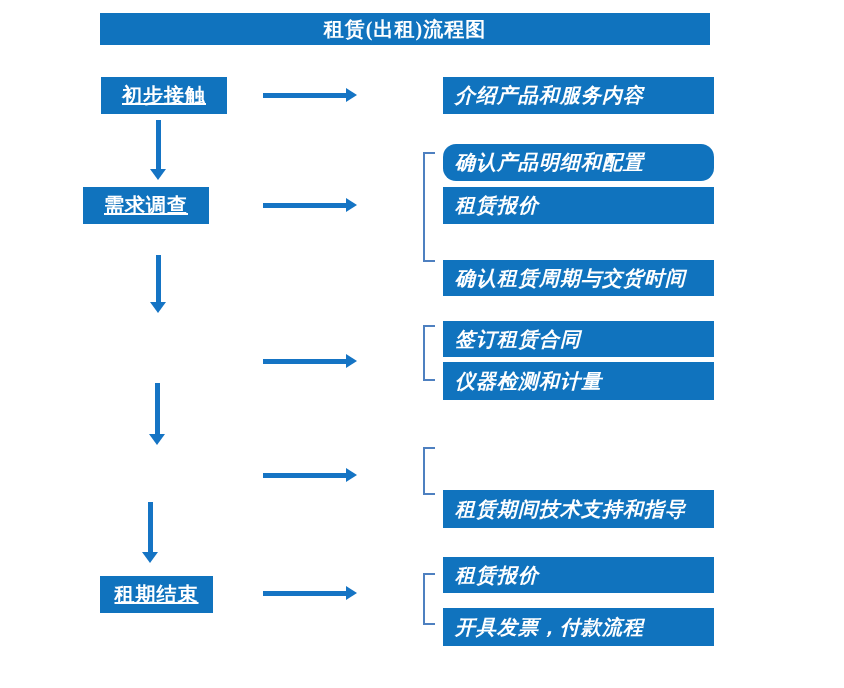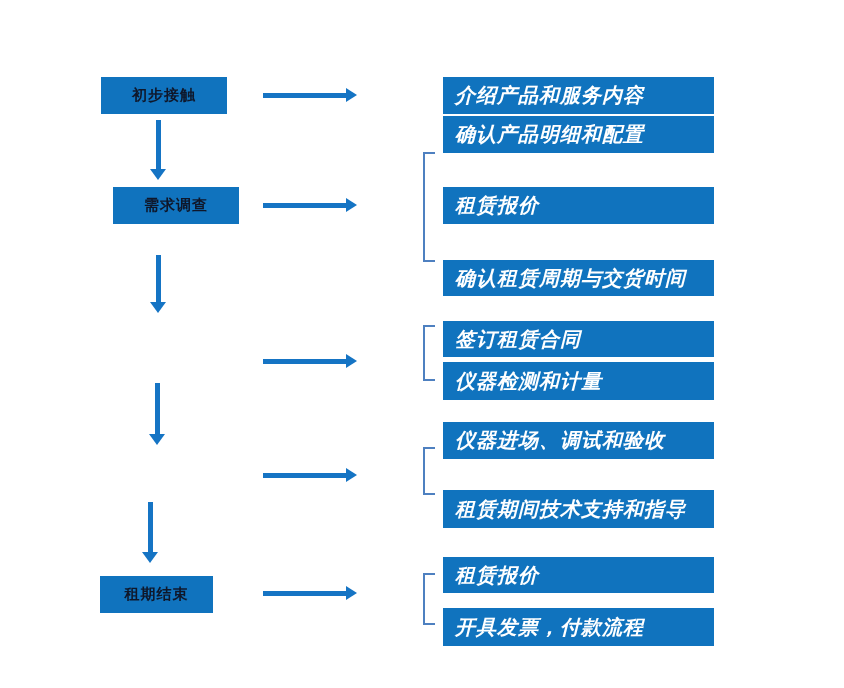--- a/index.html
+++ b/index.html
@@ -24,28 +24,29 @@
     font-weight: bold;
     font-size: 20px;
     letter-spacing: 1px;
     display: flex;
     align-items: center;
     justify-content: center;
   }
   .stage-box {
     position: absolute;
     background: #1073be;
-    color: #0f172a;
+    color: #ffffff;
     font-weight: bold;
-    font-size: 15px;
+    font-size: 20px;
     letter-spacing: 1px;
     display: flex;
     align-items: center;
     justify-content: center;
     white-space: nowrap;
+    text-decoration: underline;
   }
   .detail-box {
     position: absolute;
     left: 443px;
     width: 271px;
     background: #1073be;
     color: #ffffff;
     font-weight: bold;
     font-size: 20px;
     letter-spacing: 1px;
@@ -105,32 +106,34 @@
     border-top: 2px solid #4e80c0;
     border-bottom: 2px solid #4e80c0;
     box-sizing: border-box;
   }
 </style>
 </head>
 <body>
 
 <div class="canvas">
 
+  <div class="title-bar">
+    <span>租赁(出租)流程图</span>
+  </div>
 
   <div class="stage-box" style="left:101px; top:77px; width:126px; height:37px;">初步接触</div>
-  <div class="stage-box" style="left:113px; top:187px; width:126px; height:37px;">需求调查</div>
+  <div class="stage-box" style="left:83px; top:187px; width:126px; height:37px;">需求调查</div>
   <div class="stage-box" style="left:100px; top:576px; width:113px; height:37px;">租期结束</div>
 
   <div class="detail-box" style="top:77px; height:37px;">介绍产品和服务内容</div>
-  <div class="detail-box" style="top:116px; height:37px;">确认产品明细和配置</div>
+  <div class="detail-box" style="top:144px; height:37px;border-radius:13px;">确认产品明细和配置</div>
   <div class="detail-box" style="top:187px; height:37px;">租赁报价</div>
   <div class="detail-box" style="top:260px; height:36px;">确认租赁周期与交货时间</div>
   <div class="detail-box" style="top:313px; height:36px;margin-top:8px;">签订租赁合同</div>
   <div class="detail-box" style="top:362px; height:38px;">仪器检测和计量</div>
-  <div class="detail-box" style="top:422px; height:37px;">仪器进场、调试和验收</div>
   <div class="detail-box" style="top:490px; height:38px;">租赁期间技术支持和指导</div>
   <div class="detail-box" style="top:557px; height:36px;">租赁报价</div>
   <div class="detail-box" style="top:608px; height:38px;">开具发票，付款流程</div>
 
   <div class="h-arrow" style="top:87px;">
     <div class="shaft"></div>
     <div class="head"></div>
   </div>
   <div class="h-arrow" style="top:197px;">
     <div class="shaft"></div>

